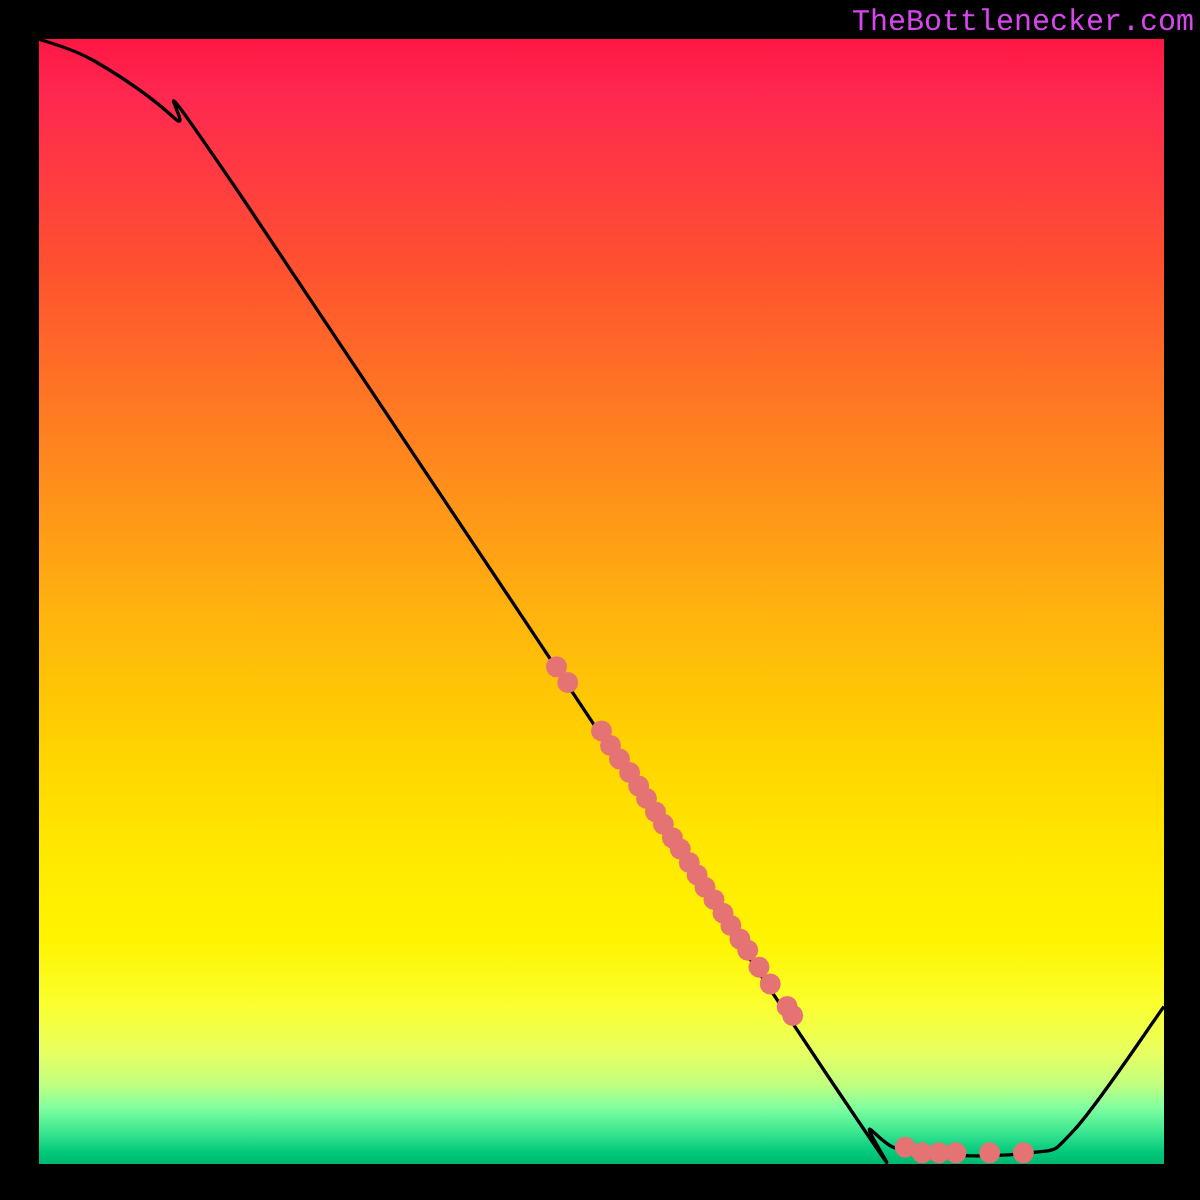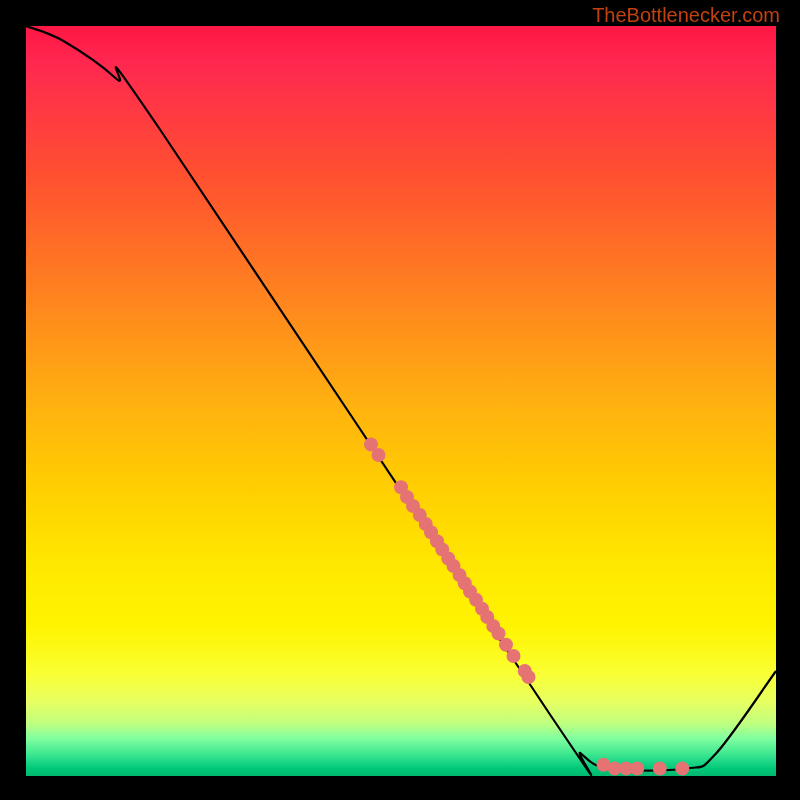--- a/index.html
+++ b/index.html
@@ -7,25 +7,26 @@
     width: 800px;
     height: 800px;
     background: #000000;
     position: relative;
     font-family: Arial, sans-serif;
     overflow: hidden;
   }
   .watermark {
     position: absolute;
     top: 4px;
-    right: 20px;
-    color: #c2410c;
+    right: 4px;
+    color: #d946ef;
     font-size: 20px;
     font-weight: normal;
     z-index: 10;
+    font-family: Liberation Mono, monospace;
   }
   .plot-area {
     position: absolute;
     left: 26px;
     top: 26px;
     width: 750px;
     height: 750px;
   }
   .gradient-bg {
     position: absolute;

